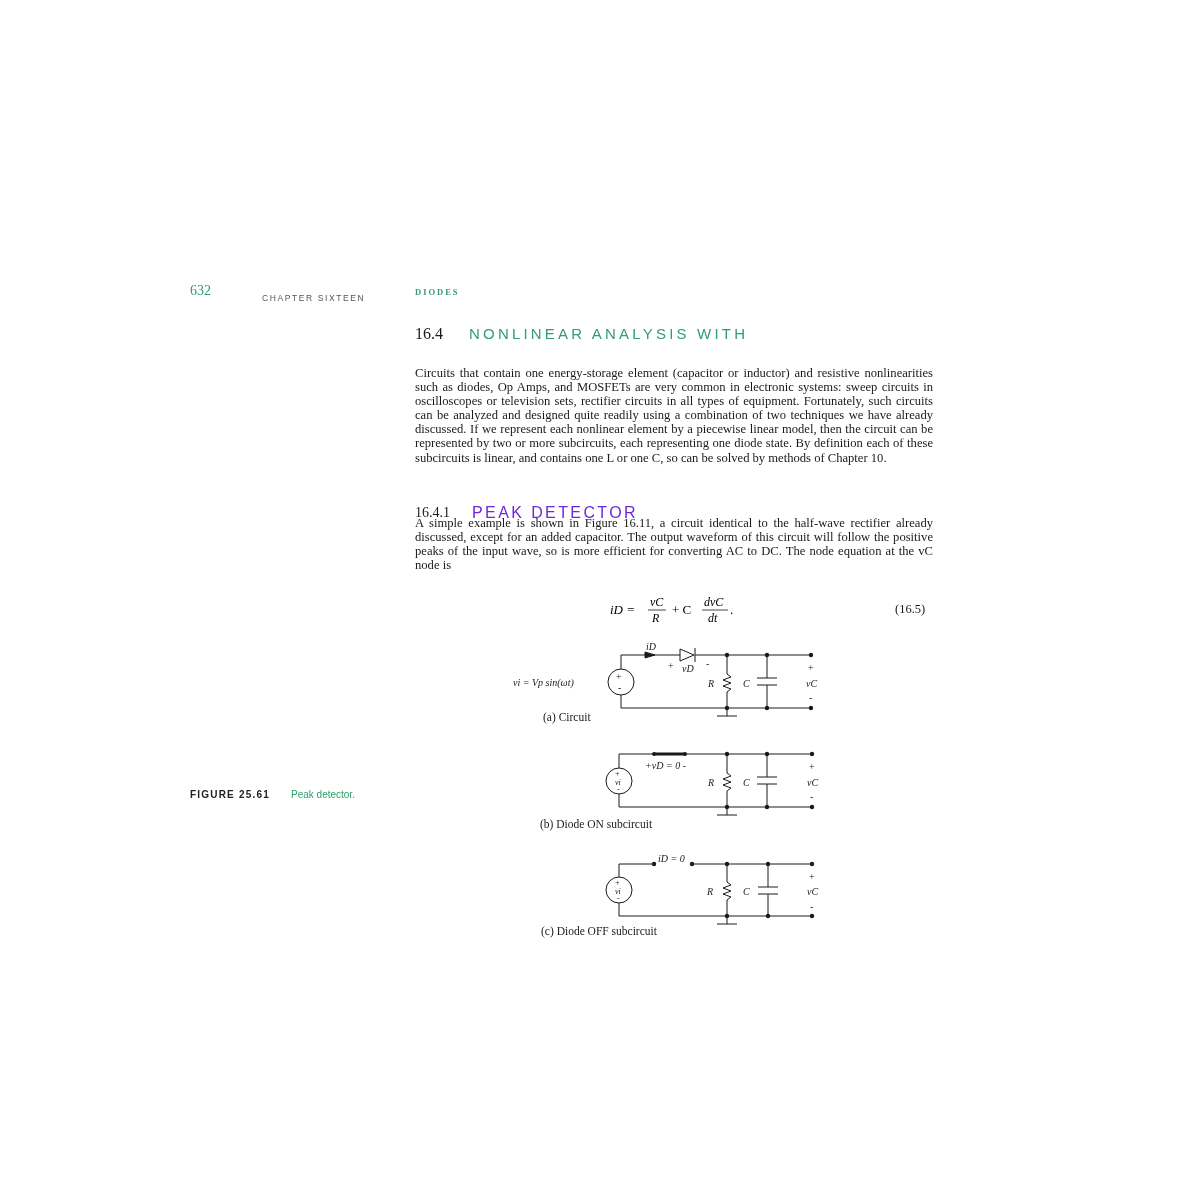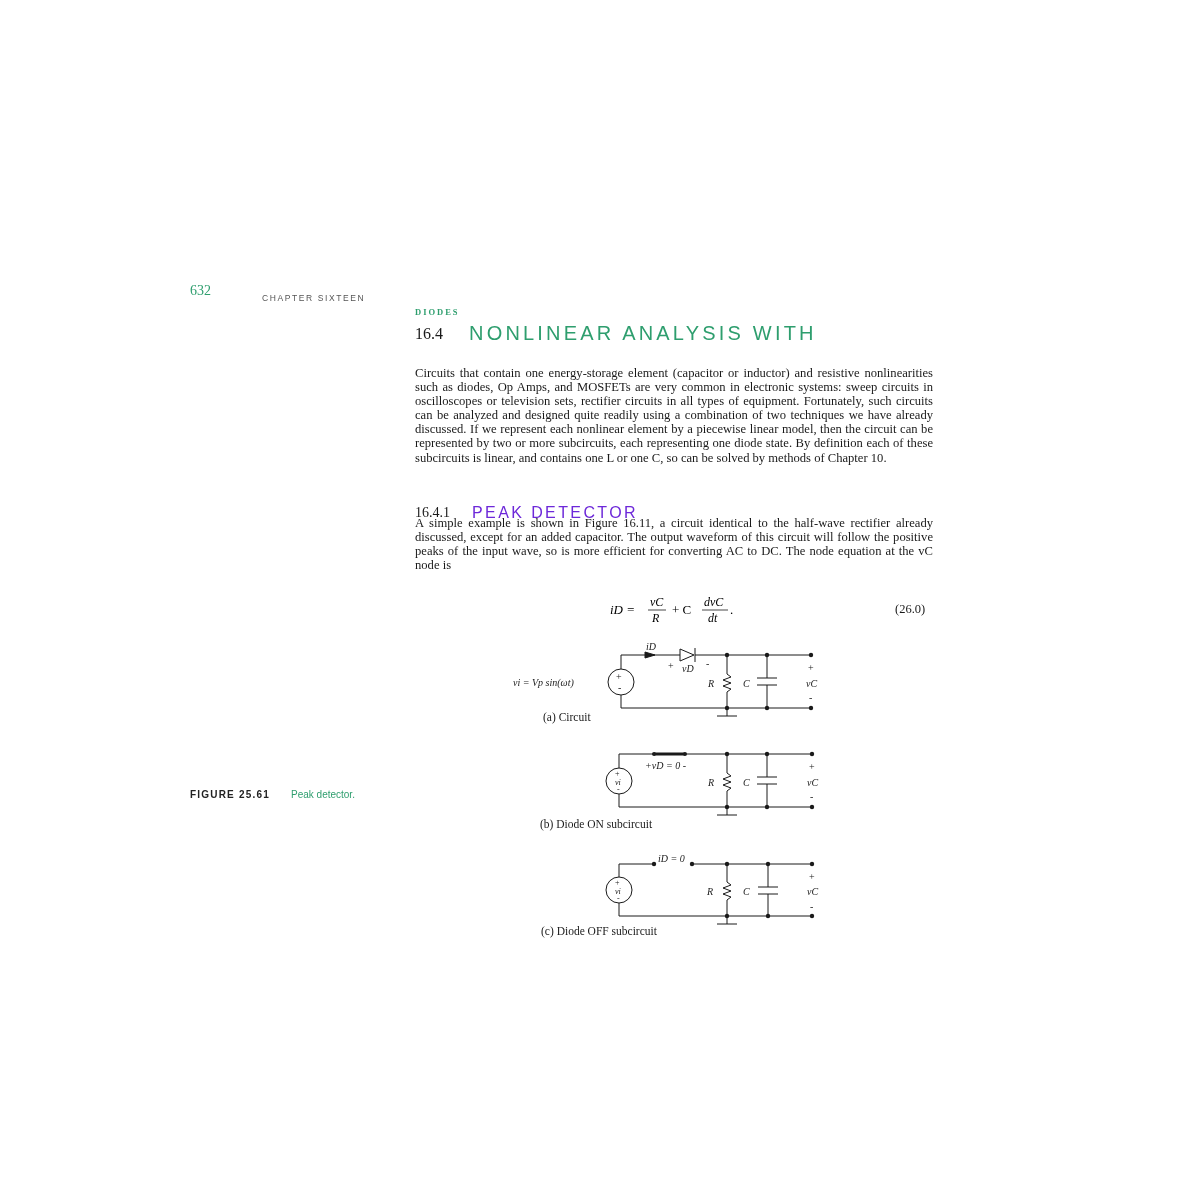--- a/index.html
+++ b/index.html
@@ -2,23 +2,23 @@
 <html><head>
 <meta charset="utf-8">
 <style>
   html, body { margin:0; padding:0; background:#ffffff; }
   body { width:1200px; height:1200px; position:relative; overflow:hidden;
          font-family:"Liberation Serif","DejaVu Serif",serif; color:#1a1a1a; }
   .abs { position:absolute; }
   .sans { font-family:"Liberation Sans","DejaVu Sans",sans-serif; }
   .page-number { left:190px; top:283px; font-size:14px; color:#2e9e6e; }
   .chapter-label { left:262px; top:293px; font-size:8.5px; letter-spacing:1.6px; color:#555; }
-  .running-title { left:415px; top:287px; font-size:8.5px; letter-spacing:2px; color:#2e9e6e; font-weight:bold;margin-top:20px; }
+  .running-title { left:415px; top:287px; font-size:8.5px; letter-spacing:2px; color:#2e9e6e; font-weight:bold; }
   .sec-num { left:415px; top:325px; font-size:16px; color:#1a1a1a; }
-  .sec-title { left:469px; top:325px; font-size:20px; letter-spacing:3.2px; color:#2e9e6e; line-height:17px; width:380px; }
+  .sec-title { left:469px; top:325px; font-size:15px; letter-spacing:3.2px; color:#2e9e6e; line-height:17px; width:380px; }
   .para { left:415px; width:518px; font-size:12.6px; line-height:14.1px; text-align:justify; }
   .para1 { top:366px; }
   .para2 { top:516px; }
   .subsec-num { left:415px; top:505px; font-size:14px;text-align:right; }
   .subsec-title { left:472px; top:504px; font-size:16px; letter-spacing:2.4px; color:#6d28d9; }
   .eq-num { left:895px; top:602px; font-size:12.5px; }
   .fig-label { left:190px; top:789px; font-size:10px; letter-spacing:1.2px; color:#222; font-weight:bold; }
   .fig-caption { left:291px; top:789px; font-size:10px; color:#2e9e6e; }
   svg text { font-family:"Liberation Serif","DejaVu Serif",serif; }
 </style>
@@ -44,21 +44,21 @@
   <text x="10" y="24" font-size="13" font-style="italic">iD =</text>
   <text x="50" y="16" font-size="12" font-style="italic">vC</text>
   <line x1="48" y1="20" x2="66" y2="20" stroke="#1a1a1a" stroke-width="0.8"></line>
   <text x="52" y="32" font-size="12" font-style="italic">R</text>
   <text x="72" y="24" font-size="13">+ C</text>
   <text x="104" y="16" font-size="12" font-style="italic">dvC</text>
   <line x1="102" y1="20" x2="128" y2="20" stroke="#1a1a1a" stroke-width="0.8"></line>
   <text x="108" y="32" font-size="12" font-style="italic">dt</text>
   <text x="130" y="24" font-size="13">.</text>
 </svg>
-<div class="abs eq-num">(26.0)</div>
+<div class="abs eq-num">(16.5)</div>
 
 <div class="abs fig-label sans">FIGURE 25.61</div>
 <div class="abs fig-caption sans">Peak detector.</div>
 
 <svg class="abs" style="left:0;top:0" width="1200" height="1200">
   <g stroke="#1a1a1a" stroke-width="1" fill="none">
 
     <g>
       <circle cx="621" cy="682" r="13"></circle>
       <polyline points="621,669 621,655 680,655"></polyline>

